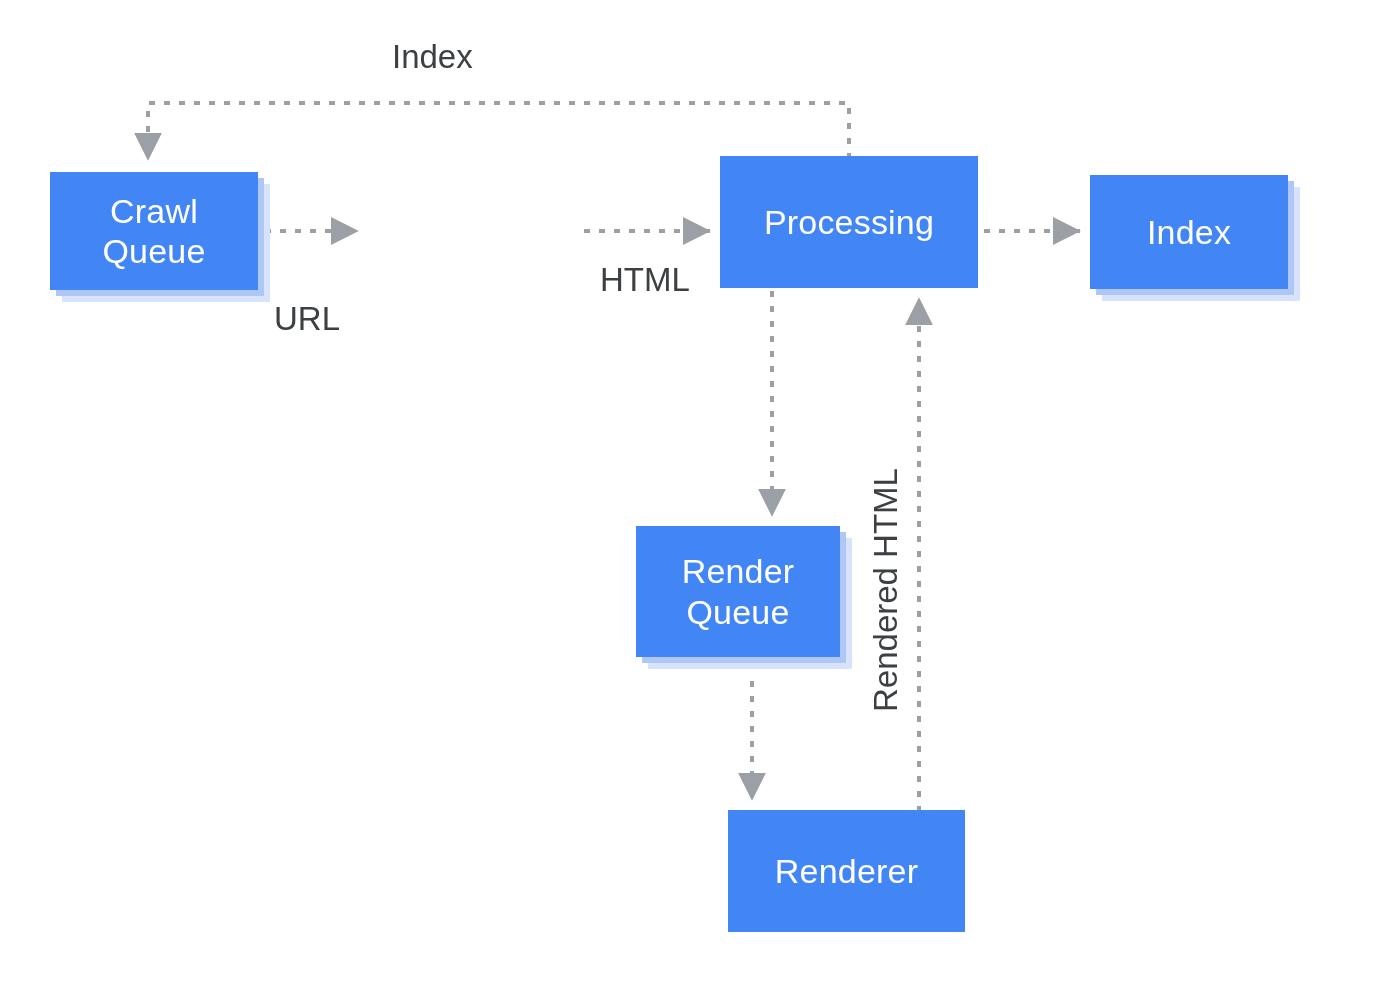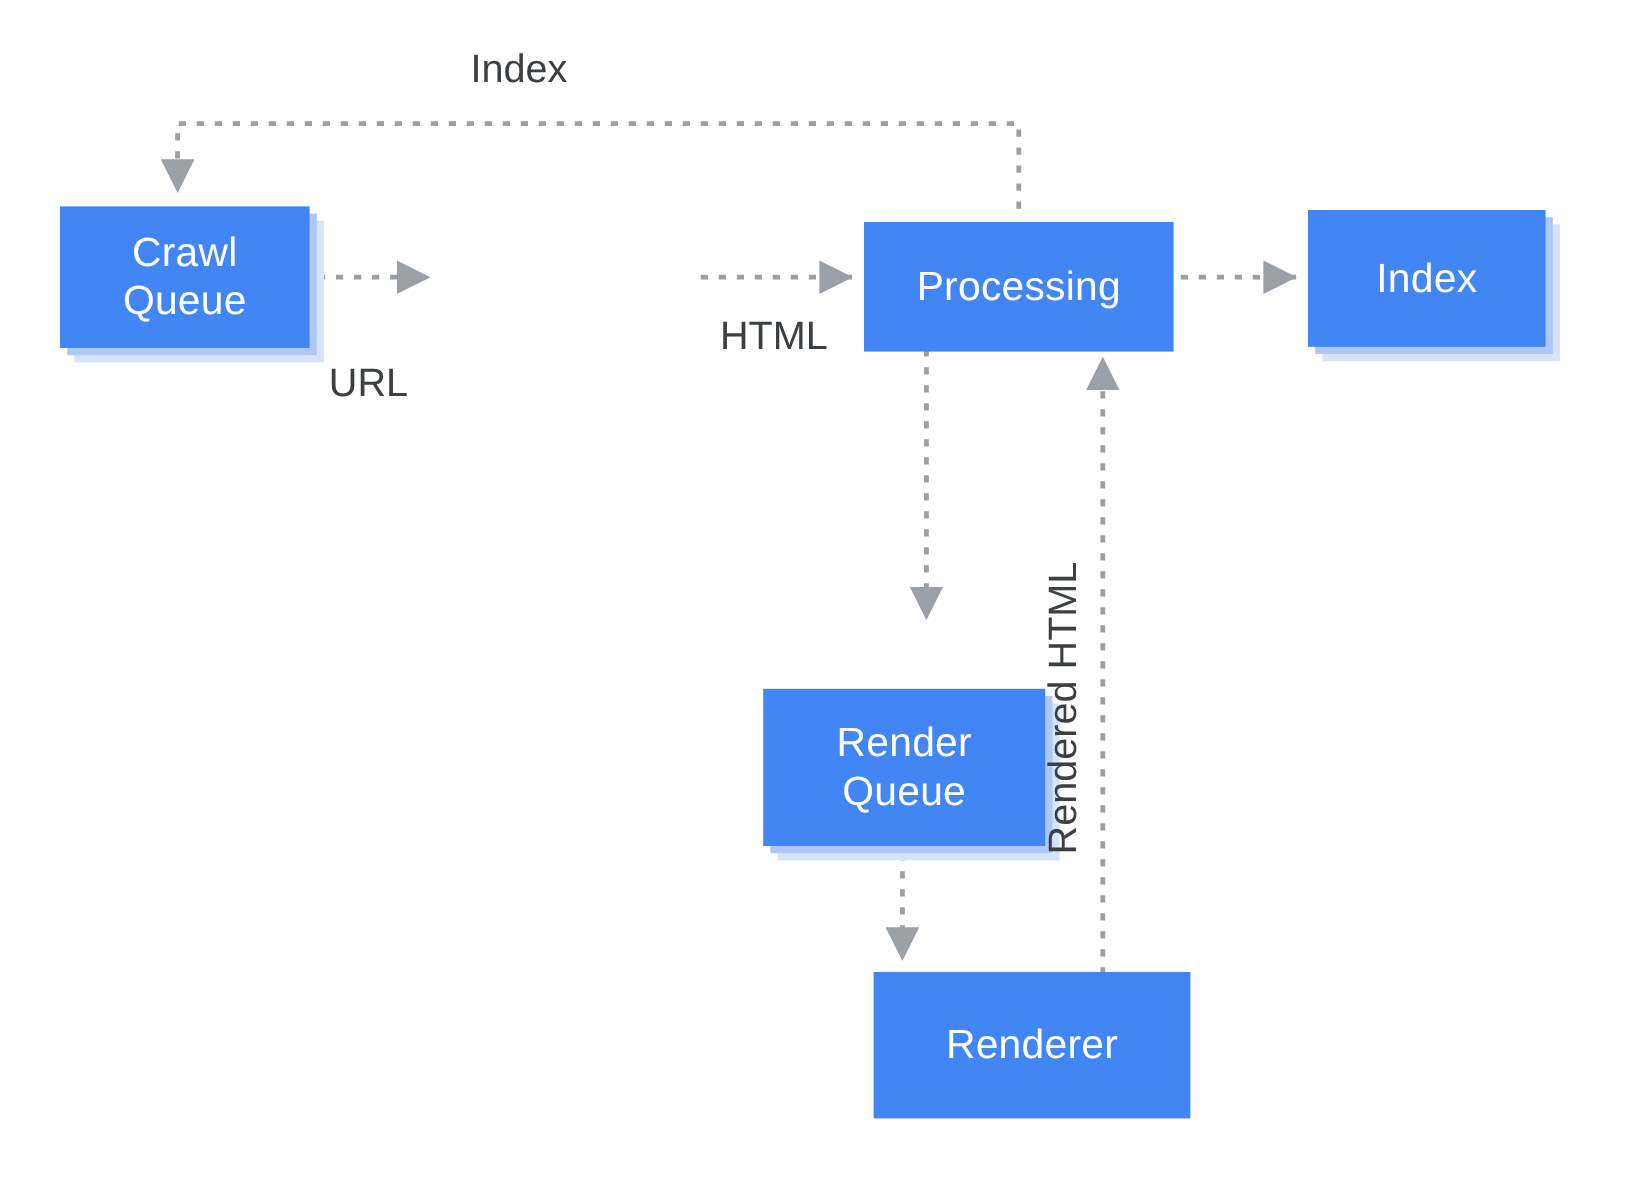--- a/index.html
+++ b/index.html
@@ -128,41 +128,41 @@
 
   <div class="node" style="left:50px; top:172px; width:208px; height:118px;">
     <div class="layer back2"></div>
     <div class="layer back1"></div>
     <div class="layer front"></div>
     <div class="label">Crawl
 Queue</div>
   </div>
 
 
-  <div class="node" style="left:720px; top:185px; width:258px; height:108px;">
+  <div class="node" style="left:720px; top:156px; width:258px; height:132px;">
     <div class="layer front"></div>
     <div class="label">Processing</div>
   </div>
 
   <div class="node" style="left:1090px; top:175px; width:198px; height:114px;">
     <div class="layer back2"></div>
     <div class="layer back1"></div>
     <div class="layer front"></div>
     <div class="label">Index</div>
   </div>
 
-  <div class="node" style="left:636px; top:526px; width:235px; height:131px;margin-top:48px;">
+  <div class="node" style="left:636px; top:526px; width:204px; height:131px;">
     <div class="layer back2"></div>
     <div class="layer back1"></div>
     <div class="layer front"></div>
     <div class="label">Render
 Queue</div>
   </div>
 
-  <div class="node" style="left:728px; top:810px; width:264px; height:122px;">
+  <div class="node" style="left:728px; top:810px; width:237px; height:122px;">
     <div class="layer front"></div>
     <div class="label">Renderer</div>
   </div>
 
   <div class="caption" style="left:392px; top:40px;">Index</div>
 
   <div class="caption" style="left:274px; top:269px;margin-top:33px;">URL</div>
 
   <div class="caption" style="left:600px; top:263px;">HTML</div>
 

